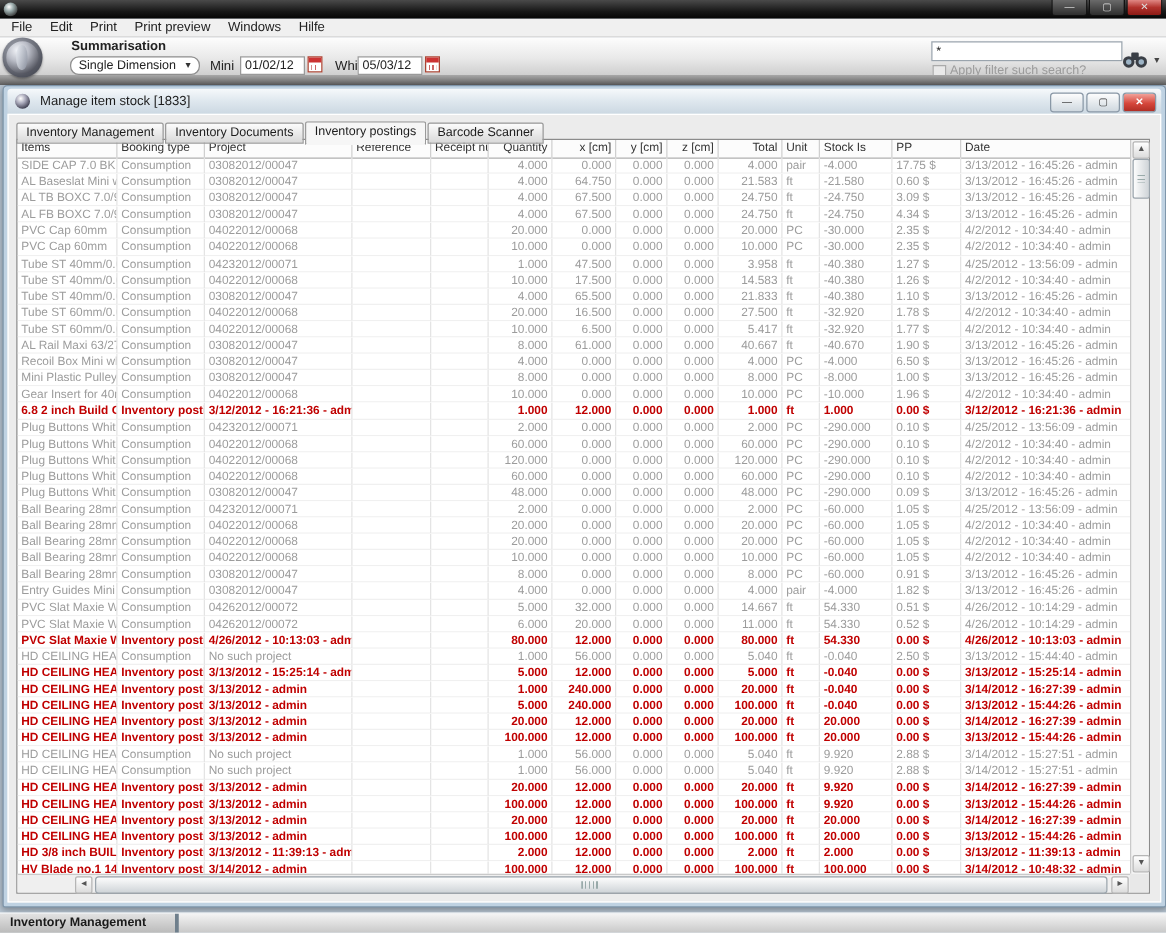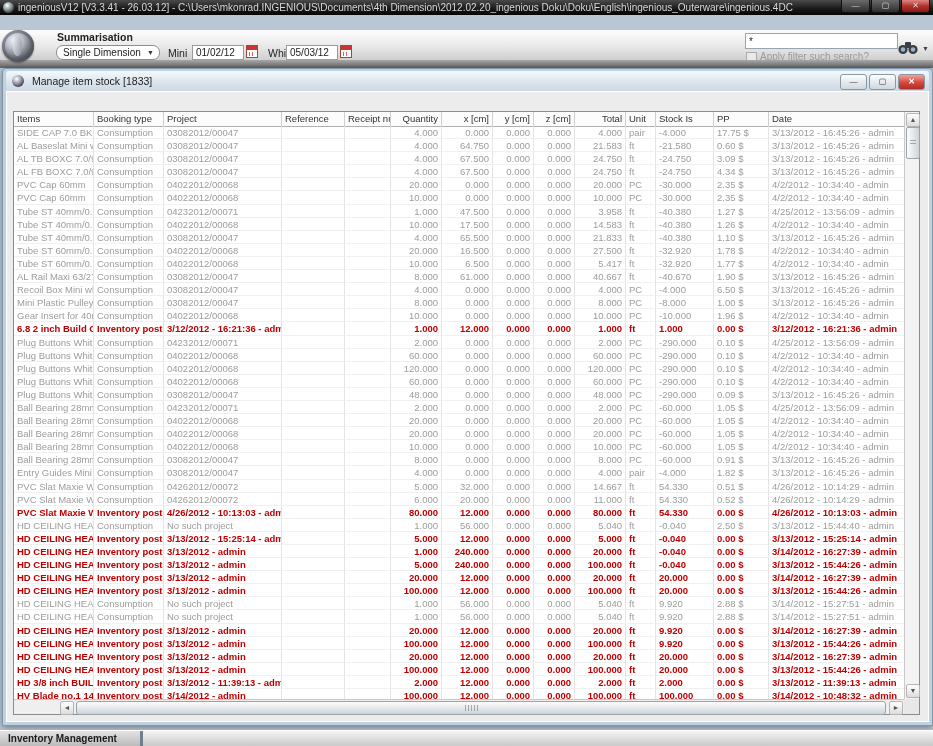--- a/index.html
+++ b/index.html
@@ -128,28 +128,28 @@
     font-size:10px;font-weight:bold;line-height:16px;color:#1a1a1a;padding-left:8px;
     box-sizing:border-box;}
 </style>
 </head>
 <body>
 
 <div id="app">
 
   <div class="titlebar">
     <span class="app-ico"></span>
-    <span class="ttext">ingeniousV12 [V3.3.41 - 26.03.12] - C:\Users\mkonrad.INGENIOUS\Documents\4th Dimension\2012.02.20_ingenious Doku\Doku\English\ingenious_Outerware\ingenious.4DC</span>
     <span class="winbtns">
       <span class="wbtn">—</span>
       <span class="wbtn">▢</span>
       <span class="wbtn close">✕</span>
     </span>
   </div>
 
+  <div class="menubar"><span class="menu-item">File</span><span class="menu-item">Edit</span><span class="menu-item">Print</span><span class="menu-item">Print preview</span><span class="menu-item">Windows</span><span class="menu-item">Hilfe</span></div>
 
   <div class="toolbar"></div>
   <div class="logo"></div>
   <span class="summar-label">Summarisation</span>
   <span class="dropdown">
     <span>Single Dimension</span>
     <span class="dd-arrow">▼</span>
   </span>
   <span class="tb-label" style="left:168px;">Mini</span>
   <input class="tb-input" style="left: 192px; width: 44px;" value="01/02/12">
@@ -178,20 +178,21 @@
     <div class="wtitle">
       <span class="w-ico"></span>
       <span class="wttext">Manage item stock [1833]</span>
       <span class="wbtns2">
         <span class="wbtn2">—</span>
         <span class="wbtn2">▢</span>
         <span class="wbtn2 close">✕</span>
       </span>
     </div>
     <div class="wbody">
+      <div class="tabstrip"><span class="tab">Inventory Management</span><span class="tab">Inventory Documents</span><span class="tab active">Inventory postings</span><span class="tab">Barcode Scanner</span></div>
       <div class="panel">
         <div class="thead"><span class="hcell" style="width: 80px;">Items</span><span class="hcell" style="width: 70px;">Booking type</span><span class="hcell" style="width: 118px;">Project</span><span class="hcell" style="width: 63px;">Reference</span><span class="hcell" style="width: 46px;">Receipt numbe</span><span class="hcell r" style="width: 51px;">Quantity</span><span class="hcell r" style="width: 51px;">x [cm]</span><span class="hcell r" style="width: 41px;">y [cm]</span><span class="hcell r" style="width: 41px;">z [cm]</span><span class="hcell r" style="width: 51px;">Total</span><span class="hcell" style="width: 30px;">Unit</span><span class="hcell" style="width: 58px;">Stock Is</span><span class="hcell" style="width: 55px;">PP</span><span class="hcell" style="width: 141px;">Date</span></div>
         <div class="tbody">
             <div class="trow"><span class="tcell" style="width: 80px;">SIDE CAP 7.0 BK - S</span><span class="tcell" style="width: 70px;">Consumption</span><span class="tcell" style="width: 118px;">03082012/00047</span><span class="tcell" style="width: 63px;"></span><span class="tcell" style="width: 46px;"></span><span class="tcell r" style="width: 51px;">4.000</span><span class="tcell r" style="width: 51px;">0.000</span><span class="tcell r" style="width: 41px;">0.000</span><span class="tcell r" style="width: 41px;">0.000</span><span class="tcell r" style="width: 51px;">4.000</span><span class="tcell" style="width: 30px;">pair</span><span class="tcell" style="width: 58px;">-4.000</span><span class="tcell" style="width: 55px;">17.75 $</span><span class="tcell" style="width: 141px;">3/13/2012 - 16:45:26 - admin</span></div>
             <div class="trow"><span class="tcell" style="width: 80px;">AL Baseslat Mini w</span><span class="tcell" style="width: 70px;">Consumption</span><span class="tcell" style="width: 118px;">03082012/00047</span><span class="tcell" style="width: 63px;"></span><span class="tcell" style="width: 46px;"></span><span class="tcell r" style="width: 51px;">4.000</span><span class="tcell r" style="width: 51px;">64.750</span><span class="tcell r" style="width: 41px;">0.000</span><span class="tcell r" style="width: 41px;">0.000</span><span class="tcell r" style="width: 51px;">21.583</span><span class="tcell" style="width: 30px;">ft</span><span class="tcell" style="width: 58px;">-21.580</span><span class="tcell" style="width: 55px;">0.60 $</span><span class="tcell" style="width: 141px;">3/13/2012 - 16:45:26 - admin</span></div>
             <div class="trow"><span class="tcell" style="width: 80px;">AL TB BOXC 7.0/90</span><span class="tcell" style="width: 70px;">Consumption</span><span class="tcell" style="width: 118px;">03082012/00047</span><span class="tcell" style="width: 63px;"></span><span class="tcell" style="width: 46px;"></span><span class="tcell r" style="width: 51px;">4.000</span><span class="tcell r" style="width: 51px;">67.500</span><span class="tcell r" style="width: 41px;">0.000</span><span class="tcell r" style="width: 41px;">0.000</span><span class="tcell r" style="width: 51px;">24.750</span><span class="tcell" style="width: 30px;">ft</span><span class="tcell" style="width: 58px;">-24.750</span><span class="tcell" style="width: 55px;">3.09 $</span><span class="tcell" style="width: 141px;">3/13/2012 - 16:45:26 - admin</span></div>
             <div class="trow"><span class="tcell" style="width: 80px;">AL FB BOXC 7.0/90</span><span class="tcell" style="width: 70px;">Consumption</span><span class="tcell" style="width: 118px;">03082012/00047</span><span class="tcell" style="width: 63px;"></span><span class="tcell" style="width: 46px;"></span><span class="tcell r" style="width: 51px;">4.000</span><span class="tcell r" style="width: 51px;">67.500</span><span class="tcell r" style="width: 41px;">0.000</span><span class="tcell r" style="width: 41px;">0.000</span><span class="tcell r" style="width: 51px;">24.750</span><span class="tcell" style="width: 30px;">ft</span><span class="tcell" style="width: 58px;">-24.750</span><span class="tcell" style="width: 55px;">4.34 $</span><span class="tcell" style="width: 141px;">3/13/2012 - 16:45:26 - admin</span></div>
             <div class="trow"><span class="tcell" style="width: 80px;">PVC Cap 60mm</span><span class="tcell" style="width: 70px;">Consumption</span><span class="tcell" style="width: 118px;">04022012/00068</span><span class="tcell" style="width: 63px;"></span><span class="tcell" style="width: 46px;"></span><span class="tcell r" style="width: 51px;">20.000</span><span class="tcell r" style="width: 51px;">0.000</span><span class="tcell r" style="width: 41px;">0.000</span><span class="tcell r" style="width: 41px;">0.000</span><span class="tcell r" style="width: 51px;">20.000</span><span class="tcell" style="width: 30px;">PC</span><span class="tcell" style="width: 58px;">-30.000</span><span class="tcell" style="width: 55px;">2.35 $</span><span class="tcell" style="width: 141px;">4/2/2012 - 10:34:40 - admin</span></div>
             <div class="trow"><span class="tcell" style="width: 80px;">PVC Cap 60mm</span><span class="tcell" style="width: 70px;">Consumption</span><span class="tcell" style="width: 118px;">04022012/00068</span><span class="tcell" style="width: 63px;"></span><span class="tcell" style="width: 46px;"></span><span class="tcell r" style="width: 51px;">10.000</span><span class="tcell r" style="width: 51px;">0.000</span><span class="tcell r" style="width: 41px;">0.000</span><span class="tcell r" style="width: 41px;">0.000</span><span class="tcell r" style="width: 51px;">10.000</span><span class="tcell" style="width: 30px;">PC</span><span class="tcell" style="width: 58px;">-30.000</span><span class="tcell" style="width: 55px;">2.35 $</span><span class="tcell" style="width: 141px;">4/2/2012 - 10:34:40 - admin</span></div>
             <div class="trow"><span class="tcell" style="width: 80px;">Tube ST 40mm/0.6</span><span class="tcell" style="width: 70px;">Consumption</span><span class="tcell" style="width: 118px;">04232012/00071</span><span class="tcell" style="width: 63px;"></span><span class="tcell" style="width: 46px;"></span><span class="tcell r" style="width: 51px;">1.000</span><span class="tcell r" style="width: 51px;">47.500</span><span class="tcell r" style="width: 41px;">0.000</span><span class="tcell r" style="width: 41px;">0.000</span><span class="tcell r" style="width: 51px;">3.958</span><span class="tcell" style="width: 30px;">ft</span><span class="tcell" style="width: 58px;">-40.380</span><span class="tcell" style="width: 55px;">1.27 $</span><span class="tcell" style="width: 141px;">4/25/2012 - 13:56:09 - admin</span></div>

